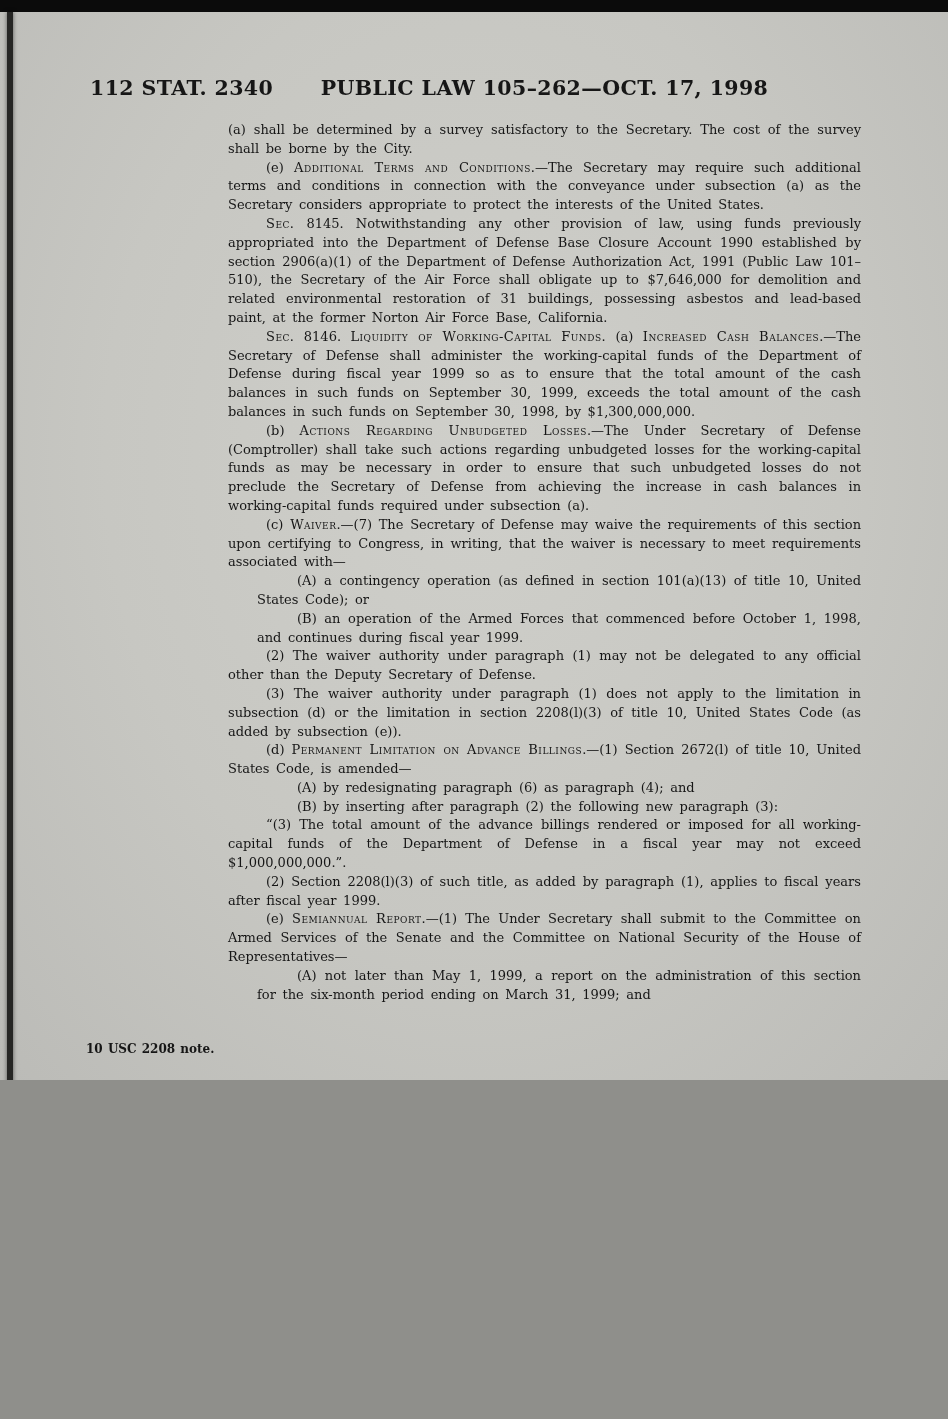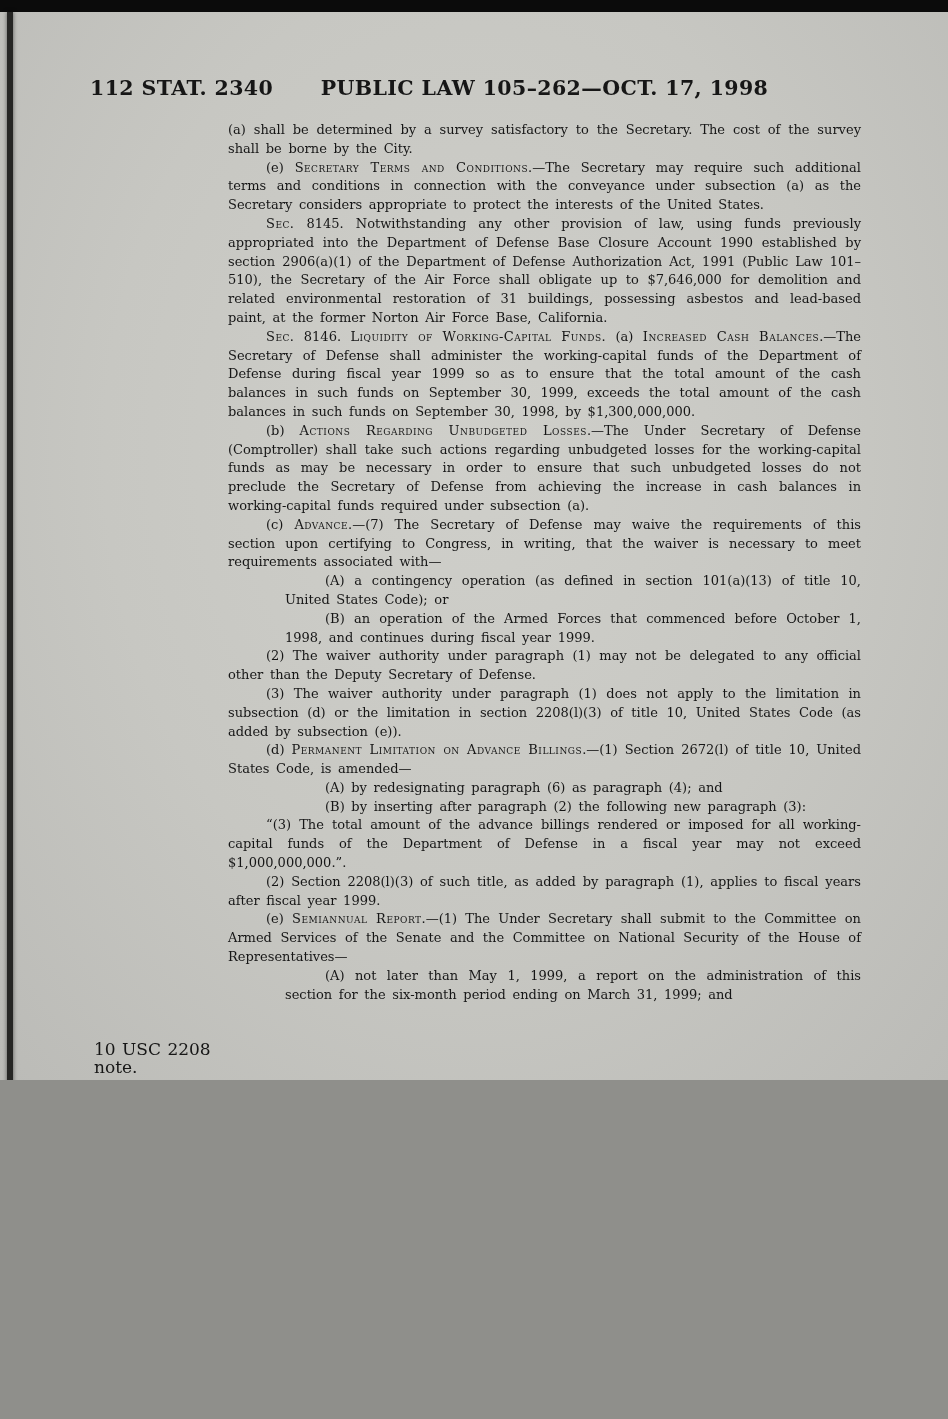--- a/index.html
+++ b/index.html
@@ -33,48 +33,48 @@
   .header .stat { position: absolute; left: 90px; top: 0; white-space: nowrap; }
   .header .law  { position: absolute; left: 228px; top: 0; width: 633px; text-align: center; white-space: nowrap; }
   .body-col {
     position: absolute; left: 228px; top: 121px; width: 633px;
     font-size: 13px; line-height: 18.8px;
     text-align: justify; word-spacing: 2.5px;
   }
   .body-col p { margin: 0; padding: 0; }
   p.flush  { text-indent: 0; }
   p.indent { text-indent: 38px; }
-  p.sub    { margin-left: 57px; text-indent: 40px; }
+  p.sub    { margin-left: 29px; text-indent: 40px; }
   .sc { font-variant: small-caps; letter-spacing: 0.5px; }
   .note {
-    position: absolute; left: 94px; width: 132px;
-    font-weight: normal; font-size: 17px; line-height: 17.5px;
+    position: absolute; left: 86px; width: 132px;
+    font-weight: bold; font-size: 12px; line-height: 17.5px;
     text-align: left; word-spacing: 1px;
   }
 </style>
 </head>
 <body>
 
 <div class="page">
   <div class="edge-top"></div>
   <div class="edge-left"></div>
   <div class="edge-bottom"></div>
 
   <div class="header">
     <span class="stat">112 STAT. 2340</span>
     <span class="law">PUBLIC LAW 105–262—OCT. 17, 1998</span>
   </div>
 
   <div class="body-col" id="statute-body">
       <p class="flush"><span>(a) shall be determined by a survey satisfactory to the Secretary. The cost of the survey shall be borne by the City.</span></p>
-      <p class="indent"><span>(e) </span><span class="sc">Secretary Terms and Conditions</span><span>.—The Secretary may require such additional terms and conditions in connection with the conveyance under subsection (a) as the Secretary considers appropriate to protect the interests of the United States.</span></p>
+      <p class="indent"><span>(e) </span><span class="sc">Additional Terms and Conditions</span><span>.—The Secretary may require such additional terms and conditions in connection with the conveyance under subsection (a) as the Secretary considers appropriate to protect the interests of the United States.</span></p>
       <p class="indent"><span class="sc">Sec.</span><span> 8145. Notwithstanding any other provision of law, using funds previously appropriated into the Department of Defense Base Closure Account 1990 established by section 2906(a)(1) of the Department of Defense Authorization Act, 1991 (Public Law 101–510), the Secretary of the Air Force shall obligate up to $7,646,000 for demolition and related environmental restoration of 31 buildings, possessing asbestos and lead-based paint, at the former Norton Air Force Base, California.</span></p>
       <p class="indent"><span class="sc">Sec.</span><span> 8146. </span><span class="sc">Liquidity of Working-Capital Funds.</span><span> (a) </span><span class="sc">Increased Cash Balances</span><span>.—The Secretary of Defense shall administer the working-capital funds of the Department of Defense during fiscal year 1999 so as to ensure that the total amount of the cash balances in such funds on September 30, 1999, exceeds the total amount of the cash balances in such funds on September 30, 1998, by $1,300,000,000.</span></p>
       <p class="indent"><span>(b) </span><span class="sc">Actions Regarding Unbudgeted Losses</span><span>.—The Under Secretary of Defense (Comptroller) shall take such actions regarding unbudgeted losses for the working-capital funds as may be necessary in order to ensure that such unbudgeted losses do not preclude the Secretary of Defense from achieving the increase in cash balances in working-capital funds required under subsection (a).</span></p>
-      <p class="indent"><span>(c) </span><span class="sc">Advance</span><span>.—(7) The Secretary of Defense may waive the requirements of this section upon certifying to Congress, in writing, that the waiver is necessary to meet requirements associated with—</span></p>
+      <p class="indent"><span>(c) </span><span class="sc">Waiver</span><span>.—(7) The Secretary of Defense may waive the requirements of this section upon certifying to Congress, in writing, that the waiver is necessary to meet requirements associated with—</span></p>
       <p class="sub"><span>(A) a contingency operation (as defined in section 101(a)(13) of title 10, United States Code); or</span></p>
       <p class="sub"><span>(B) an operation of the Armed Forces that commenced before October 1, 1998, and continues during fiscal year 1999.</span></p>
       <p class="indent"><span>(2) The waiver authority under paragraph (1) may not be delegated to any official other than the Deputy Secretary of Defense.</span></p>
       <p class="indent"><span>(3) The waiver authority under paragraph (1) does not apply to the limitation in subsection (d) or the limitation in section 2208(l)(3) of title 10, United States Code (as added by subsection (e)).</span></p>
       <p class="indent"><span>(d) </span><span class="sc">Permanent Limitation on Advance Billings</span><span>.—(1) Section 2672(l) of title 10, United States Code, is amended—</span></p>
       <p class="sub"><span>(A) by redesignating paragraph (6) as paragraph (4); and</span></p>
       <p class="sub"><span>(B) by inserting after paragraph (2) the following new paragraph (3):</span></p>
       <p class="indent"><span>“(3) The total amount of the advance billings rendered or imposed for all working-capital funds of the Department of Defense in a fiscal year may not exceed $1,000,000,000.”.</span></p>
       <p class="indent"><span>(2) Section 2208(l)(3) of such title, as added by paragraph (1), applies to fiscal years after fiscal year 1999.</span></p>
       <p class="indent"><span>(e) </span><span class="sc">Semiannual Report</span><span>.—(1) The Under Secretary shall submit to the Committee on Armed Services of the Senate and the Committee on National Security of the House of Representatives—</span></p>

